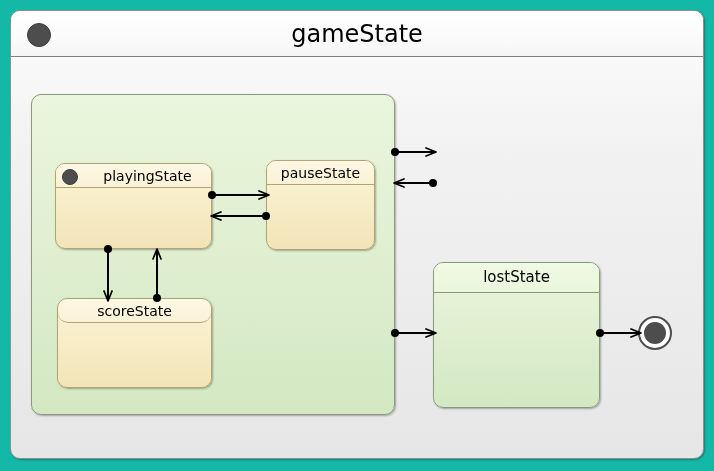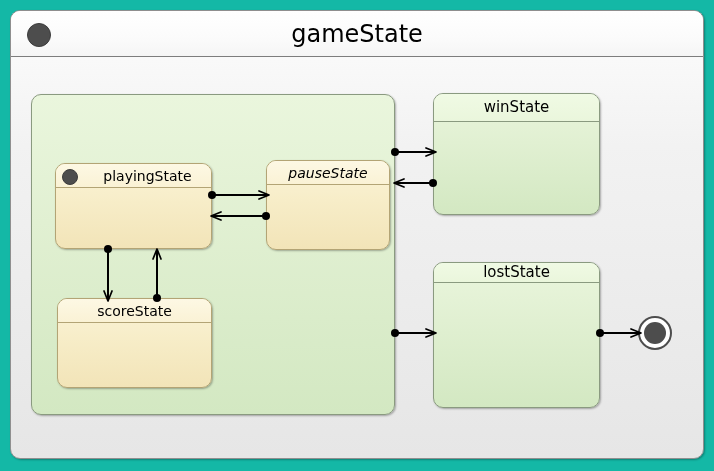--- a/index.html
+++ b/index.html
@@ -128,43 +128,37 @@
   </div>
 
   <div class="state yellow-state" style="left:55px; top:163px; width:157px; height:86px;">
     <div class="title-band" style="height:24px; justify-content:center;">
       <span class="init-dot" style="left:6px; top:5px; width:14px; height:14px;"></span>
       <span class="title-text" style="font-size:14px; margin-left:28px;">playingState</span>
     </div>
     <div class="body-area" style="height:62px;"></div>
   </div>
 
-  <div class="state yellow-state" style="left:266px; top:160px; width:124px; height:90px;font-style:italic;">
+  <div class="state yellow-state" style="left:266px; top:160px; width:109px; height:90px;">
     <div class="title-band" style="height:24px;">
       <span class="title-text" style="font-size:14px;">pauseState</span>
     </div>
     <div class="body-area" style="height:66px;"></div>
   </div>
 
   <div class="state yellow-state" style="left:57px; top:298px; width:155px; height:90px;">
-    <div class="title-band" style="height:24px;">
+    <div class="title-band" style="height:24px;border-radius:10px;">
       <span class="title-text" style="font-size:14px;">scoreState</span>
     </div>
     <div class="body-area" style="height:66px;"></div>
   </div>
 
-  <div class="state green-state" style="left:433px; top:93px; width:167px; height:122px;">
-    <div class="title-band" style="height:28px;">
-      <span class="title-text" style="font-size:15px;">winState</span>
-    </div>
-    <div class="body-area" style="height:94px;"></div>
-  </div>
 
   <div class="state green-state" style="left:433px; top:262px; width:167px; height:146px;">
-    <div class="title-band" style="height:20px;">
+    <div class="title-band" style="height:30px;">
       <span class="title-text" style="font-size:15px;">lostState</span>
     </div>
     <div class="body-area" style="height:118px;"></div>
   </div>
 
   <div class="final-state" style="left:638px; top:316px; width:34px; height:34px;"></div>
 
   <svg id="edges" viewBox="0 0 714 471">
     <defs>
       <marker id="ah" markerWidth="12" markerHeight="12" refX="10" refY="5" orient="auto" markerUnits="userSpaceOnUse">

